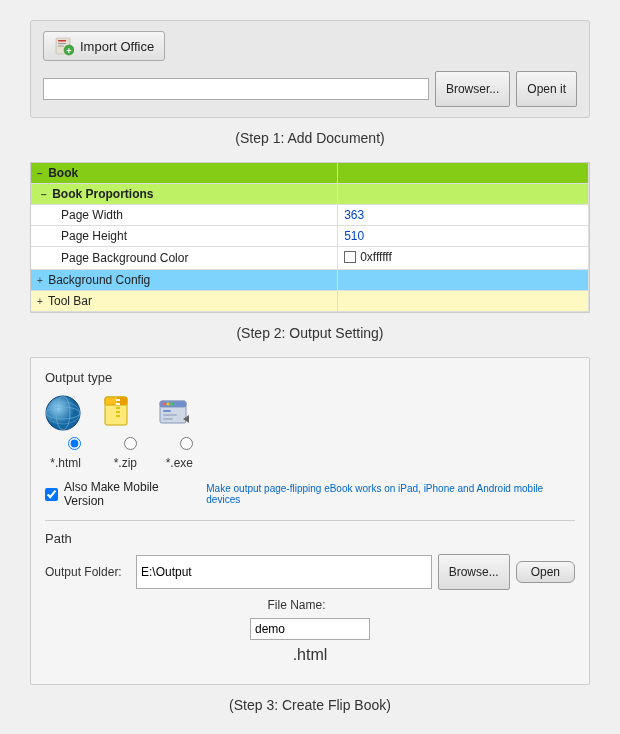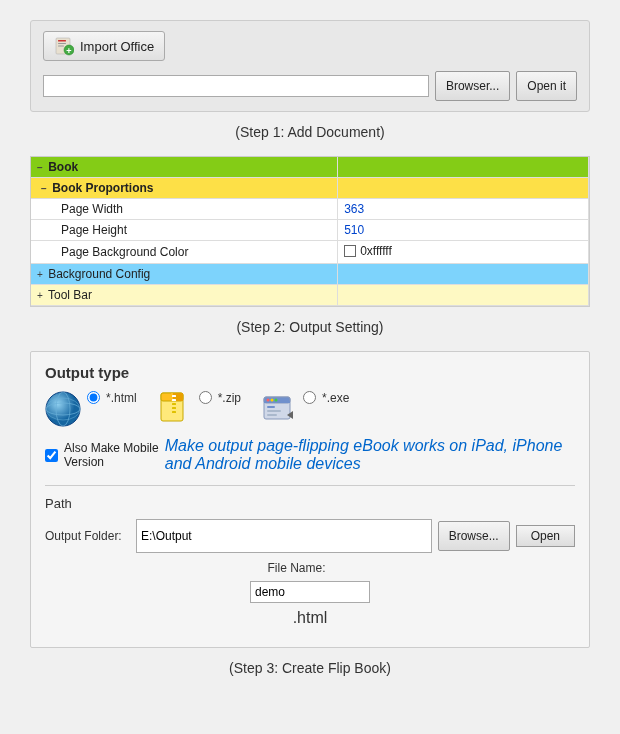--- a/index.html
+++ b/index.html
@@ -50,21 +50,21 @@
     .file-input {
       flex: 1;
       height: 22px;
       border: 1px solid #aaa;
       background: white;
       padding: 2px 4px;
       font-size: 12px;
     }
 
     .btn-small {
-      height: 30px;
+      height: 36px;
       padding: 0 10px;
       background: linear-gradient(to bottom, #f5f5f5, #ddd);
       border: 1px solid #999;
       border-radius: 2px;
       cursor: pointer;
       font-size: 12px;
       color: #222;
     }
 
     
@@ -108,21 +108,21 @@
     .prop-table .row-section > td:first-child {
       font-weight: bold;
       padding-left: 10px;
     }
 
     .prop-table .row-item > td:first-child {
       padding-left: 20px;
     }
 
     .row-book { background: #84cc16; }
-    .row-section { background: #fde047; }
+    .row-section { background: #bef264; }
     .row-item { background: white; }
     .row-config { background: #7dd3fc; }
     .row-toolbar { background: #fef9c3; }
 
     .color-swatch {
       display: inline-flex;
       align-items: center;
       gap: 4px;
     }
     .swatch-box {
@@ -142,37 +142,38 @@
     
     .step3-panel {
       background: #f5f5f5;
       border: 1px solid #ccc;
       border-radius: 2px;
       padding: 12px 14px;
       margin-bottom: 12px;
     }
 
     .output-type-label {
-      font-size: 15px;
-      font-weight: bold;
+      font-size: 13px;
+      font-weight: normal;
       color: #333;
       margin-bottom: 10px;
     }
 
     .output-options {
       display: flex;
       align-items: center;
       gap: 20px;
       margin-bottom: 10px;
     }
 
     .output-option {
       display: flex;
-      align-items: flex-start;
-      gap: 6px;
+      align-items: flex-end;
+      gap: 6px;
+      flex-direction: column;
     }
 
     .format-icon {
       width: 36px;
       height: 36px;
       display: flex;
       align-items: center;
       justify-content: center;
       font-size: 22px;
     }
@@ -186,22 +187,21 @@
     }
 
     .mobile-row input[type="checkbox"] {
       width: 13px;
       height: 13px;
     }
 
     .mobile-link {
       color: #0066cc;
       text-decoration: none;
-      font-size: 16px;
-      font-style: italic;
+      font-size: 10px;
     }
 
     .path-section {
       border-top: 1px solid #ccc;
       padding-top: 10px;
     }
 
     .path-label {
       font-size: 13px;
       font-weight: normal;
@@ -230,21 +230,21 @@
       background: white;
       padding: 2px 4px;
       font-size: 12px;
     }
 
     .btn-open {
       height: 22px;
       padding: 0 14px;
       background: linear-gradient(to bottom, #f5f5f5, #ddd);
       border: 1px solid #999;
-      border-radius: 0;
+      border-radius: 6px;
       cursor: pointer;
       font-size: 12px;
       color: #222;
     }
 
     .filename-row {
       display: flex;
       align-items: center;
       gap: 6px;
       padding-left: 0;

